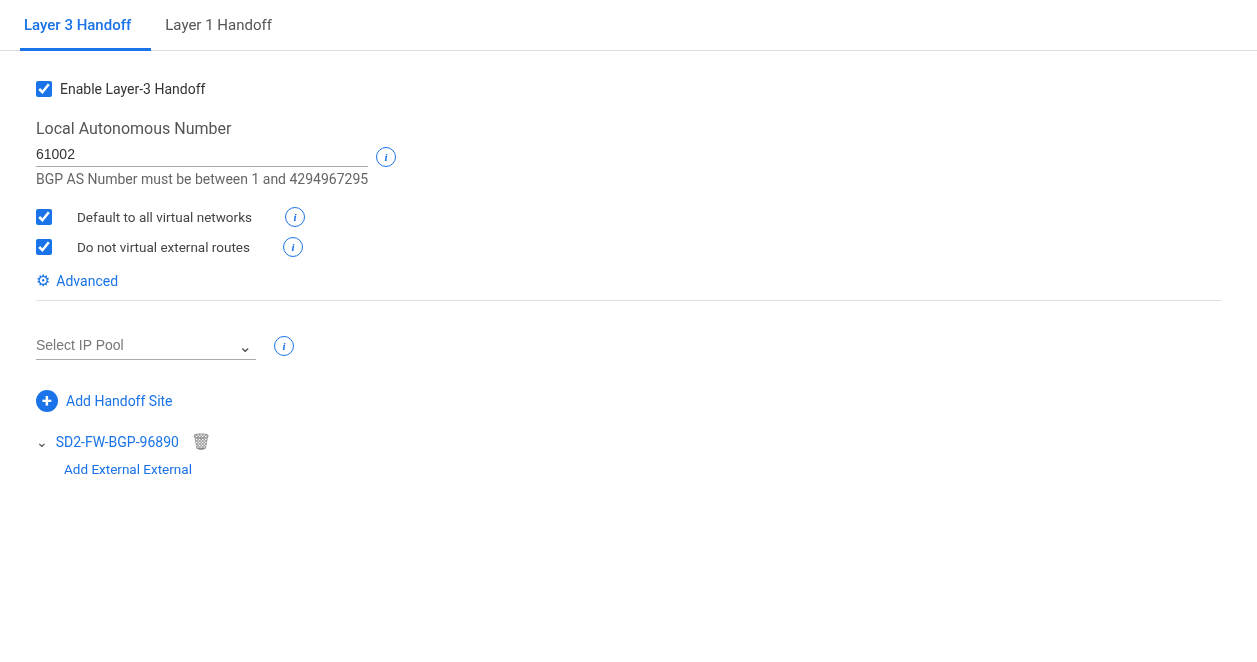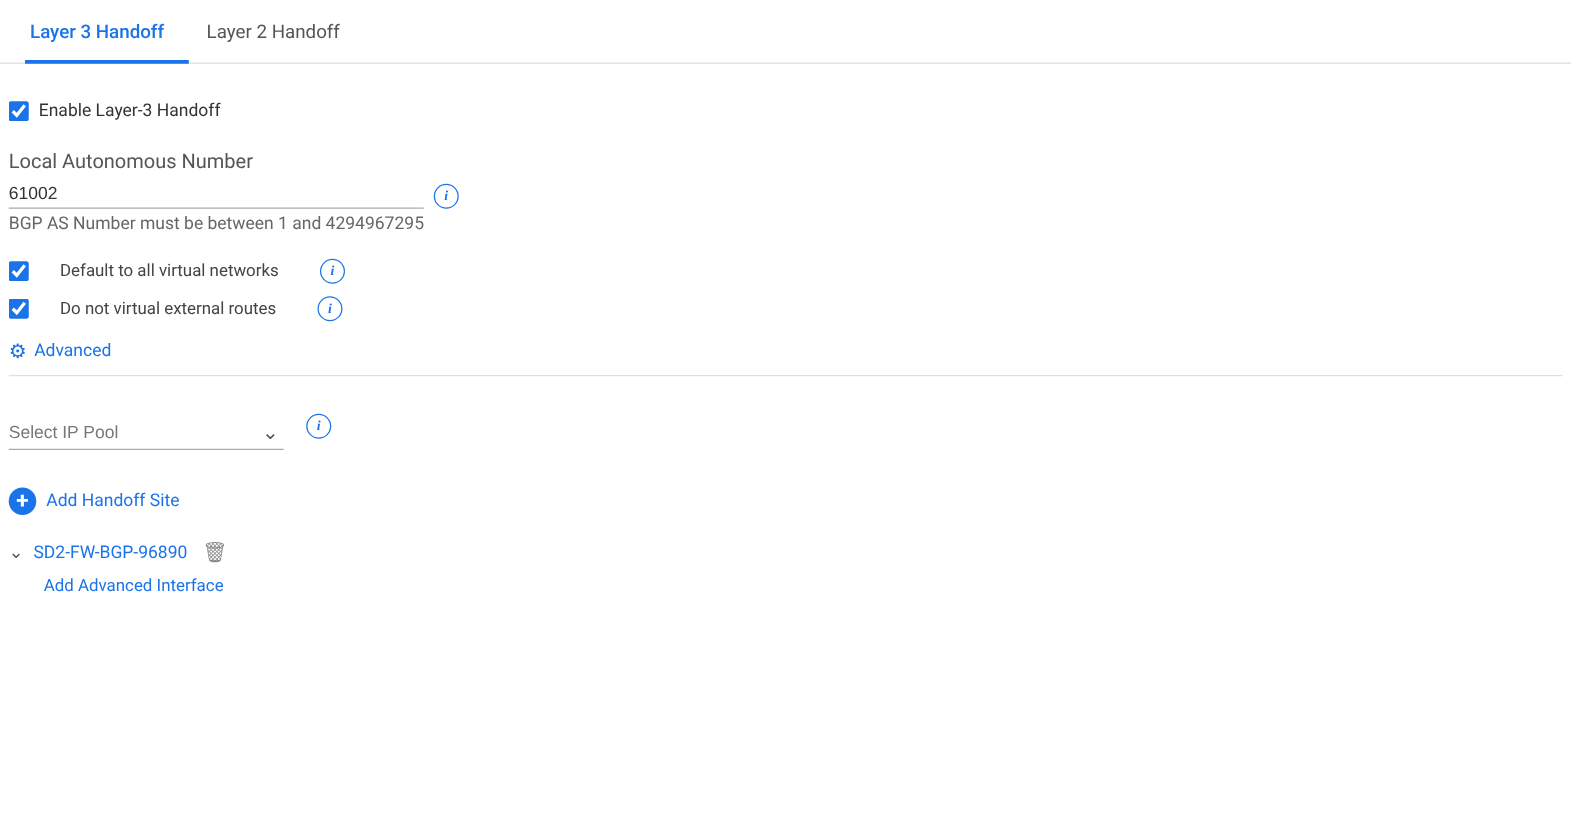--- a/index.html
+++ b/index.html
@@ -42,21 +42,21 @@
     }
 
     .tab.active {
       color: #1a73e8;
       border-bottom: 3px solid #1a73e8;
       font-weight: 500;
     }
 
     
     .content {
-      padding: 30px 7px;
+      padding: 30px 36px;
     }
 
     
     .checkbox-row {
       display: flex;
       align-items: center;
       margin-bottom: 22px;
       gap: 8px;
     }
 
@@ -165,21 +165,21 @@
     
     .divider {
       border: none;
       border-top: 1px solid #e0e0e0;
       margin: 10px 0 30px 0;
     }
 
     
     .ip-pool-row {
       display: flex;
-      align-items: flex-start;
+      align-items: center;
       gap: 10px;
       margin-bottom: 30px;
     }
 
     .select-wrapper {
       position: relative;
       width: 220px;
     }
 
     .select-wrapper select {
@@ -271,21 +271,21 @@
 </head>
 <body>
 
 <div class="container">
 
   <div class="tabs">
     <div class="tab active">
       <span>Layer 3 Handoff</span>
     </div>
     <div class="tab">
-      <span>Layer 2 Handoff</span>
+      <span>Layer 1 Handoff</span>
     </div>
   </div>
 
   <div class="content">
 
     <div class="checkbox-row">
       <input type="checkbox" id="enable-l3" checked="" style="">
       <label for="enable-l3">Enable Layer-3 Handoff</label>
     </div>
 
@@ -332,17 +332,17 @@
       <span>Add Handoff Site</span>
     </a>
 
     <div class="site-row">
       <span class="chevron">⌄</span>
       <span class="site-name">SD2-FW-BGP-96890</span>
       <span class="delete-icon">🗑</span>
     </div>
 
     <a class="sub-link">
-      <span>Add Advanced Interface</span>
+      <span>Add External External</span>
     </a>
 
   </div>
 </div>
 
 </body></html>

